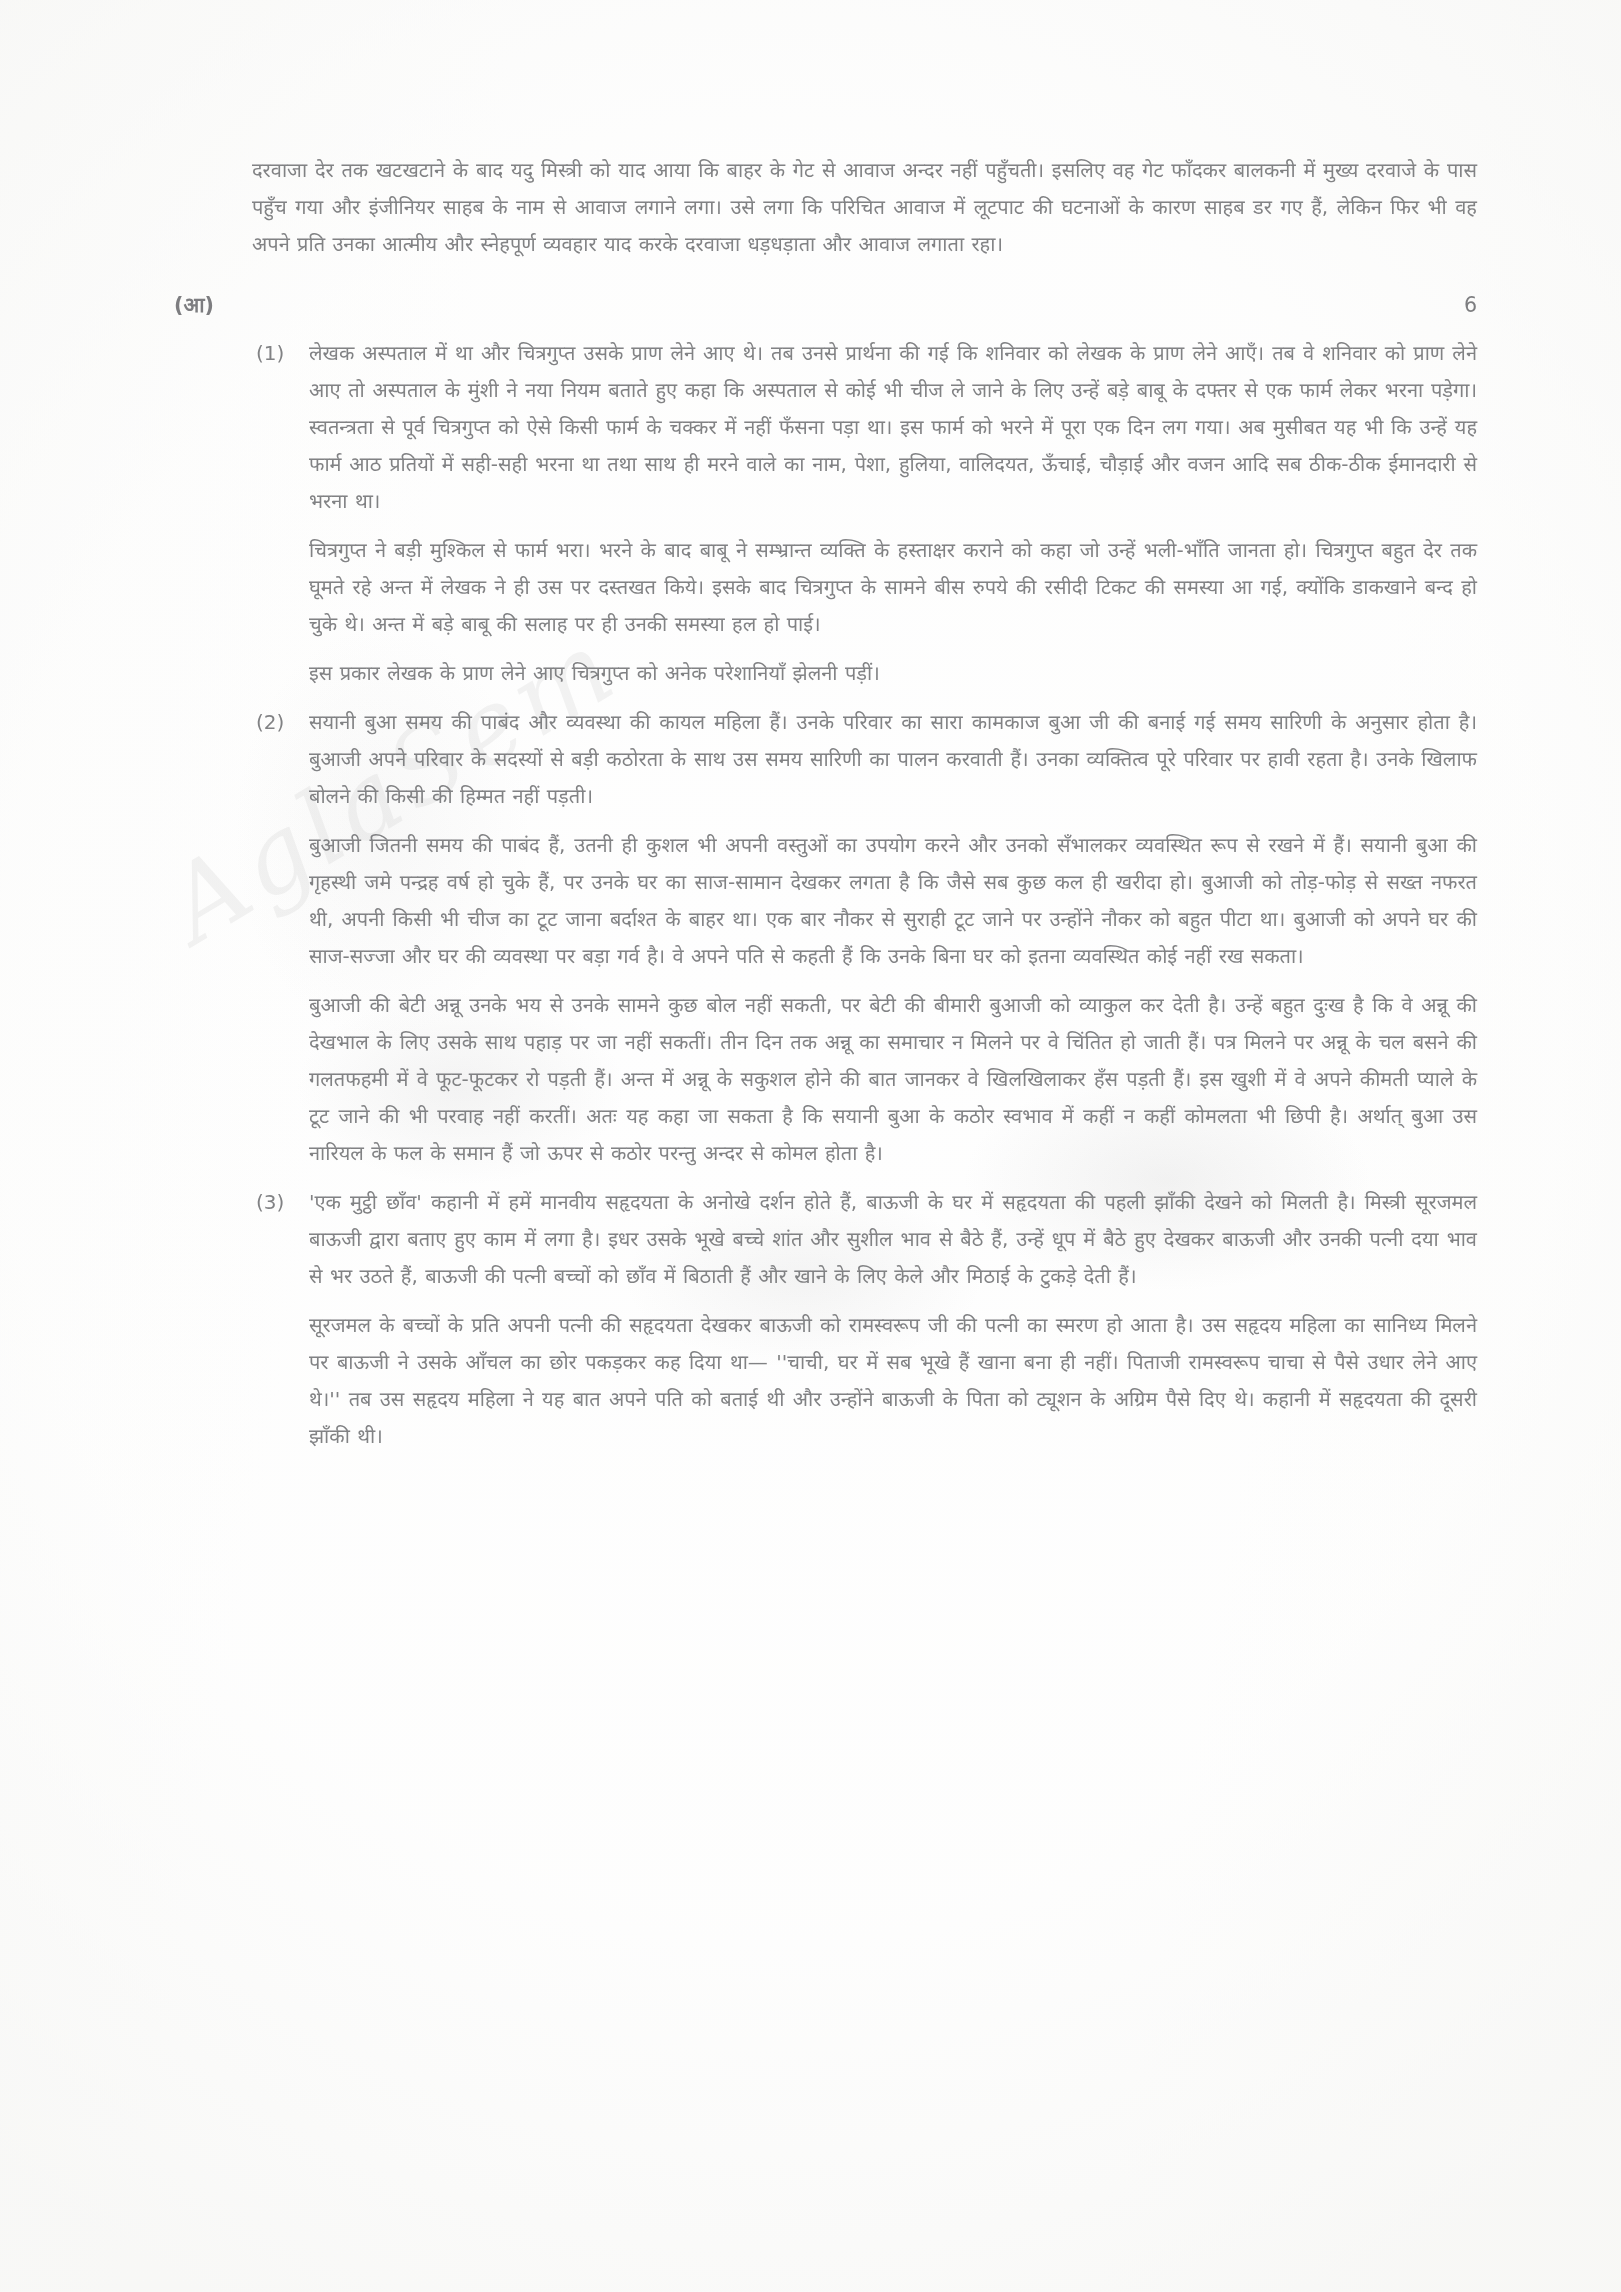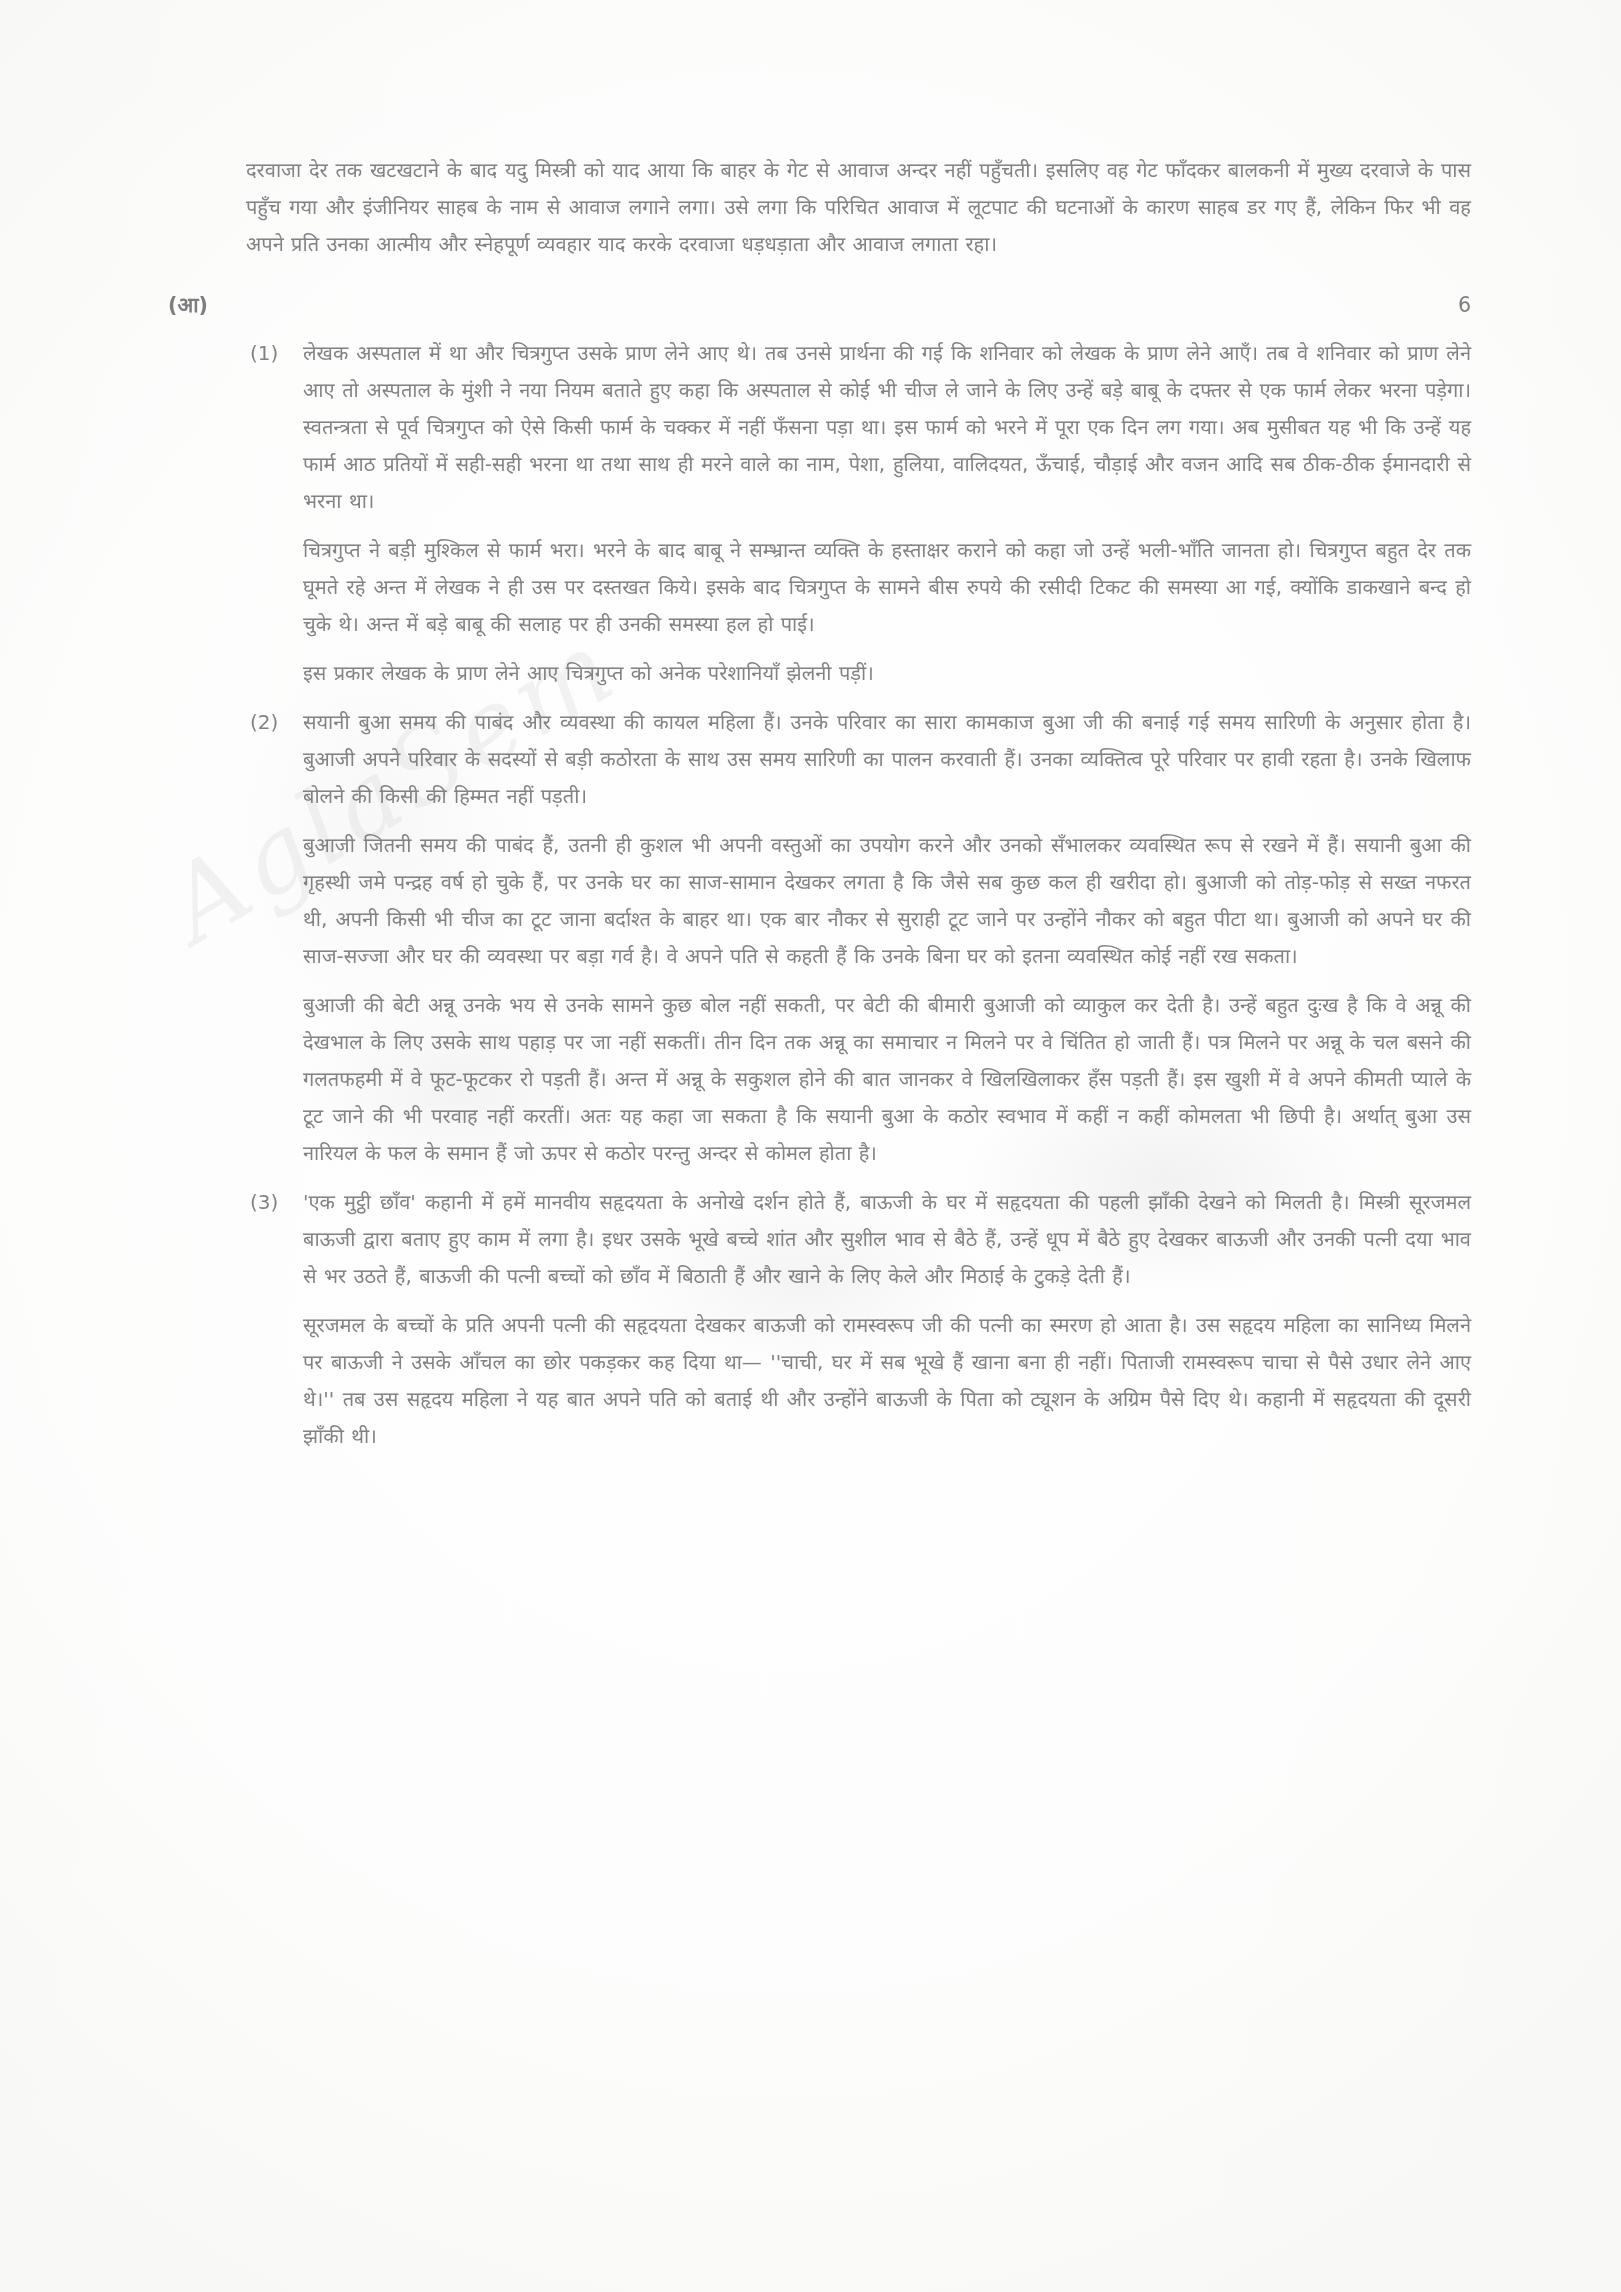--- a/index.html
+++ b/index.html
@@ -62,21 +62,21 @@
   #smudge-b { left: 961px;  top: 1068px; width: 412px; height: 225px;
               background: radial-gradient(ellipse at center, rgba(160,160,160,0.13) 0%, rgba(160,160,160,0) 70%); }
   #smudge-c { left: 627px;  top: 1191px; width: 353px; height: 176px;
               background: radial-gradient(ellipse at center, rgba(160,160,160,0.11) 0%, rgba(160,160,160,0) 72%); }
   #smudge-d { left: 235px;  top: 627px;  width: 294px; height: 412px;
               background: radial-gradient(ellipse at center, rgba(170,170,170,0.07) 0%, rgba(170,170,170,0) 72%); }
 
   
   #content {
     position: absolute;
-    left: 246px;
+    left: 252px;
     top: 152px;
     width: 1225px;
     z-index: 3;
     color: #6f7073;
     font-size: 20px;
     line-height: 37px;
     opacity: 0.88;
   }
 
   .para {

